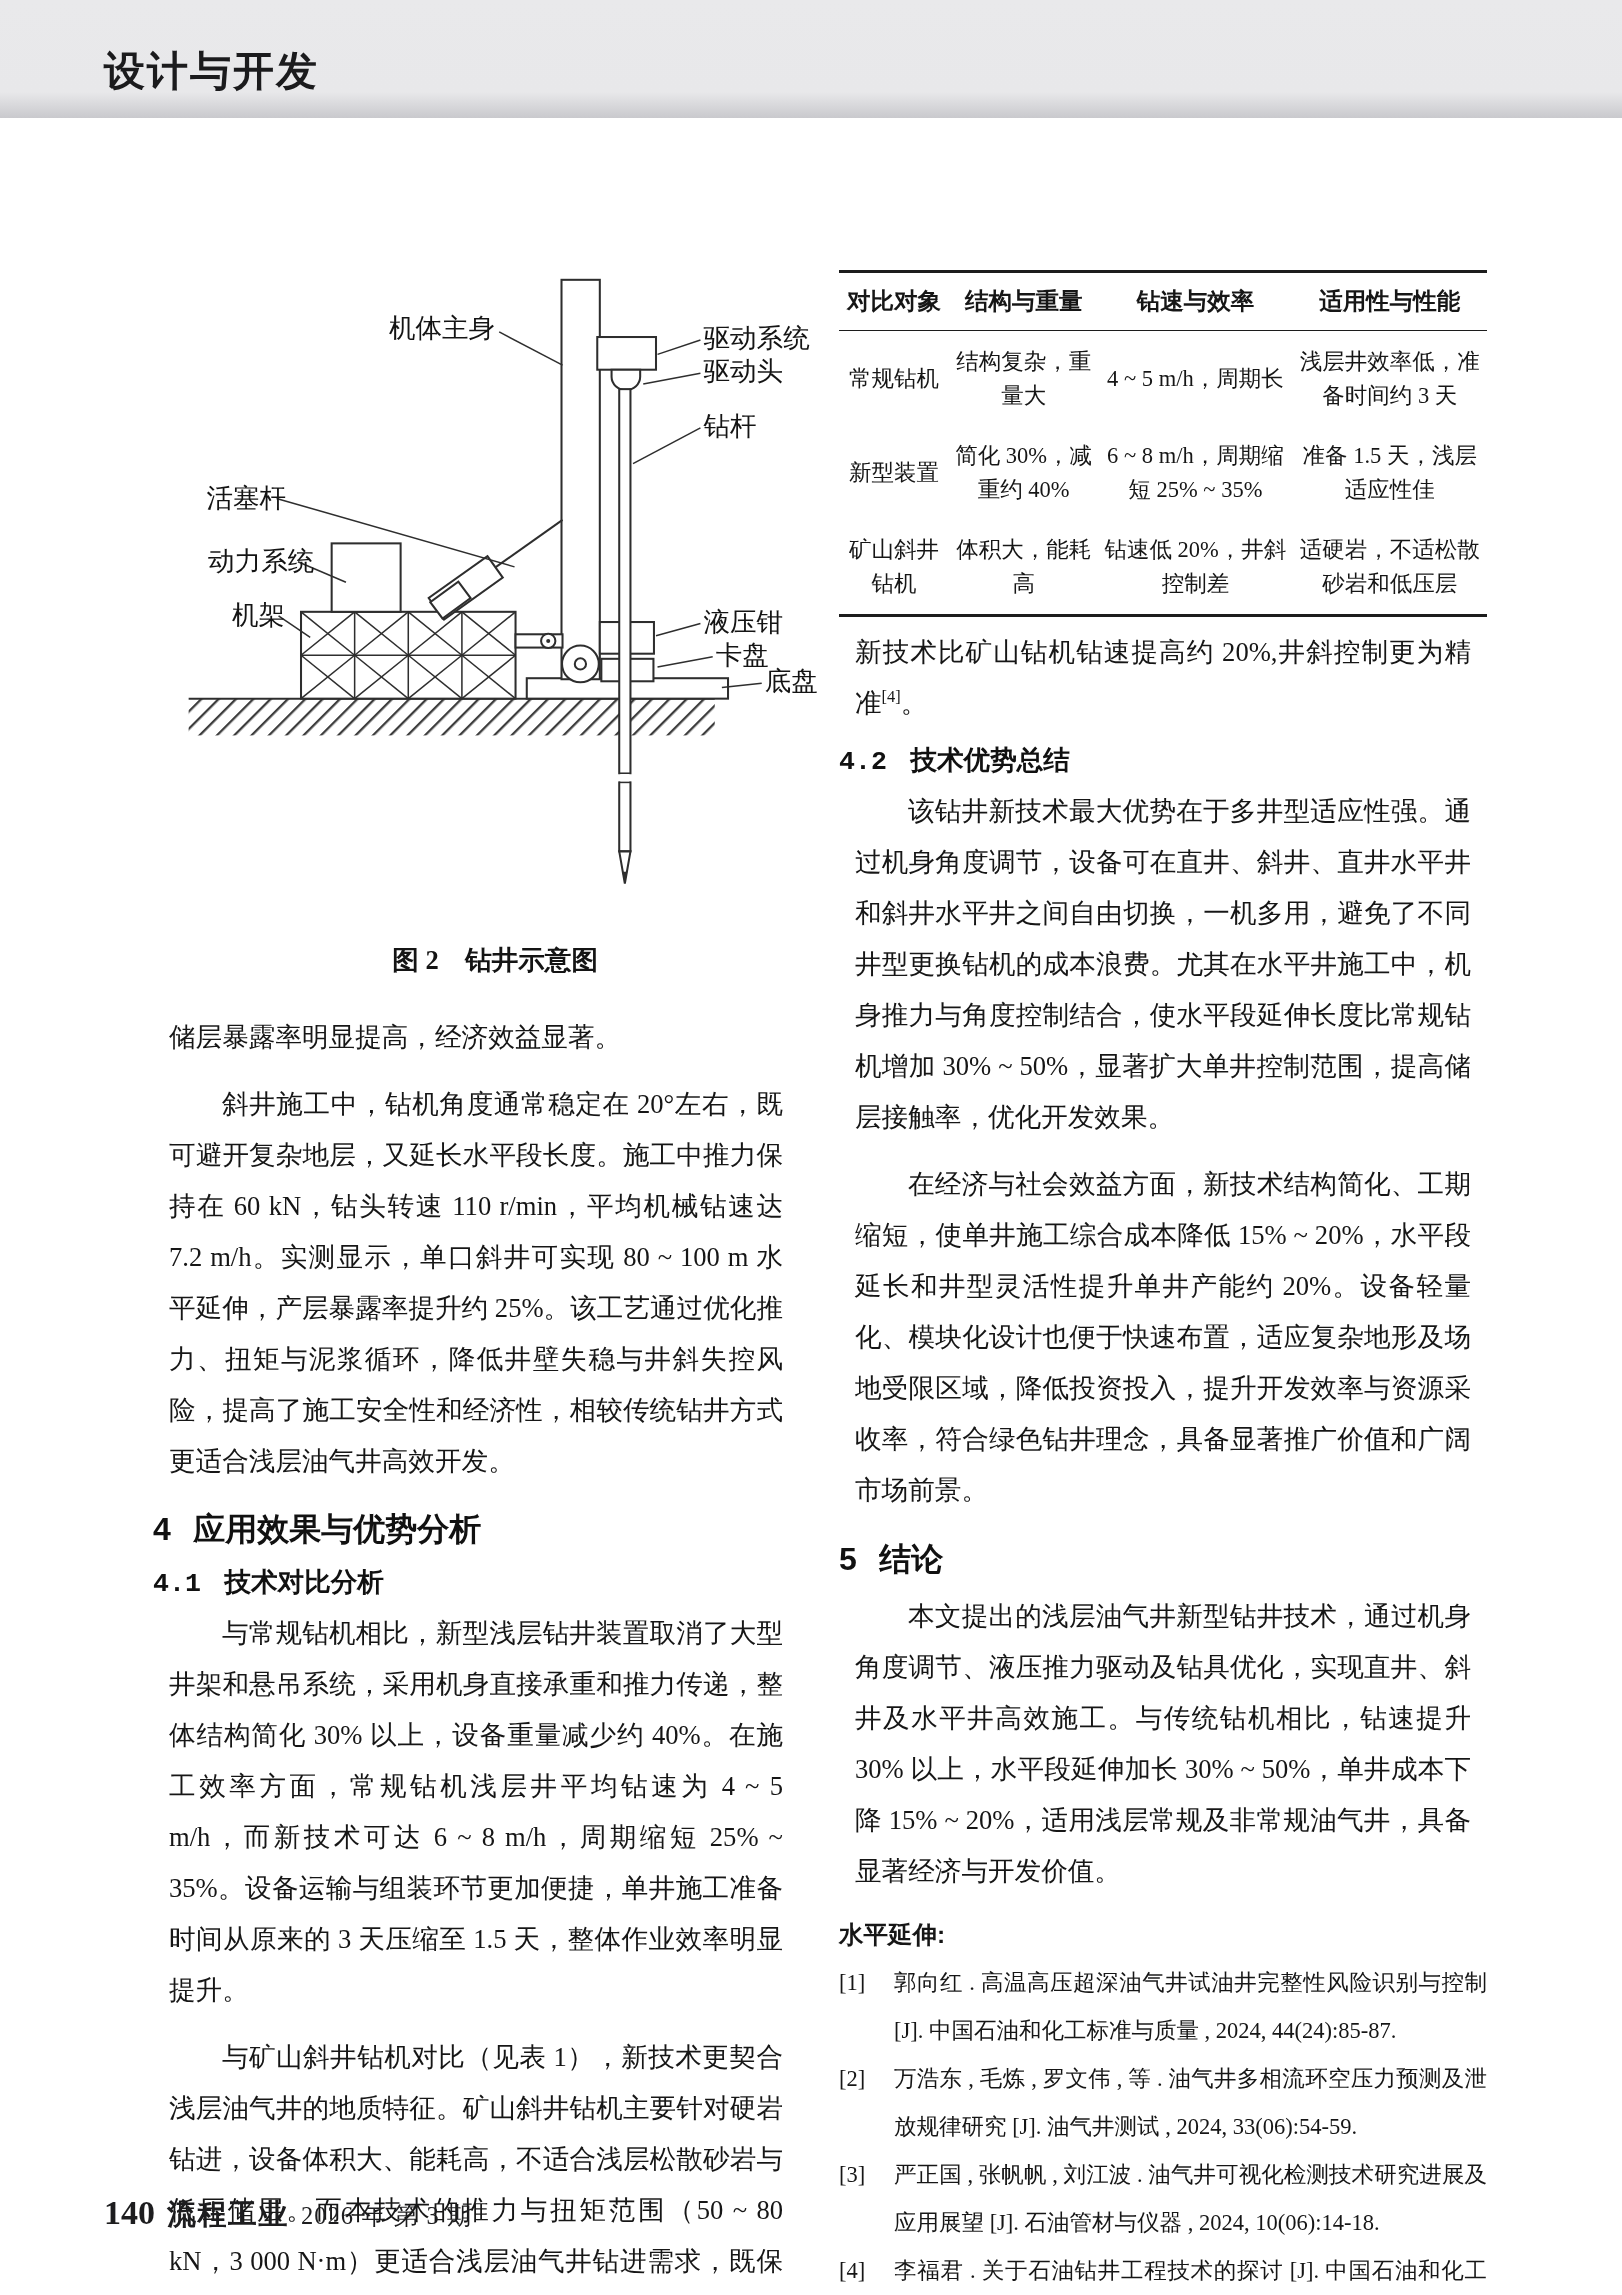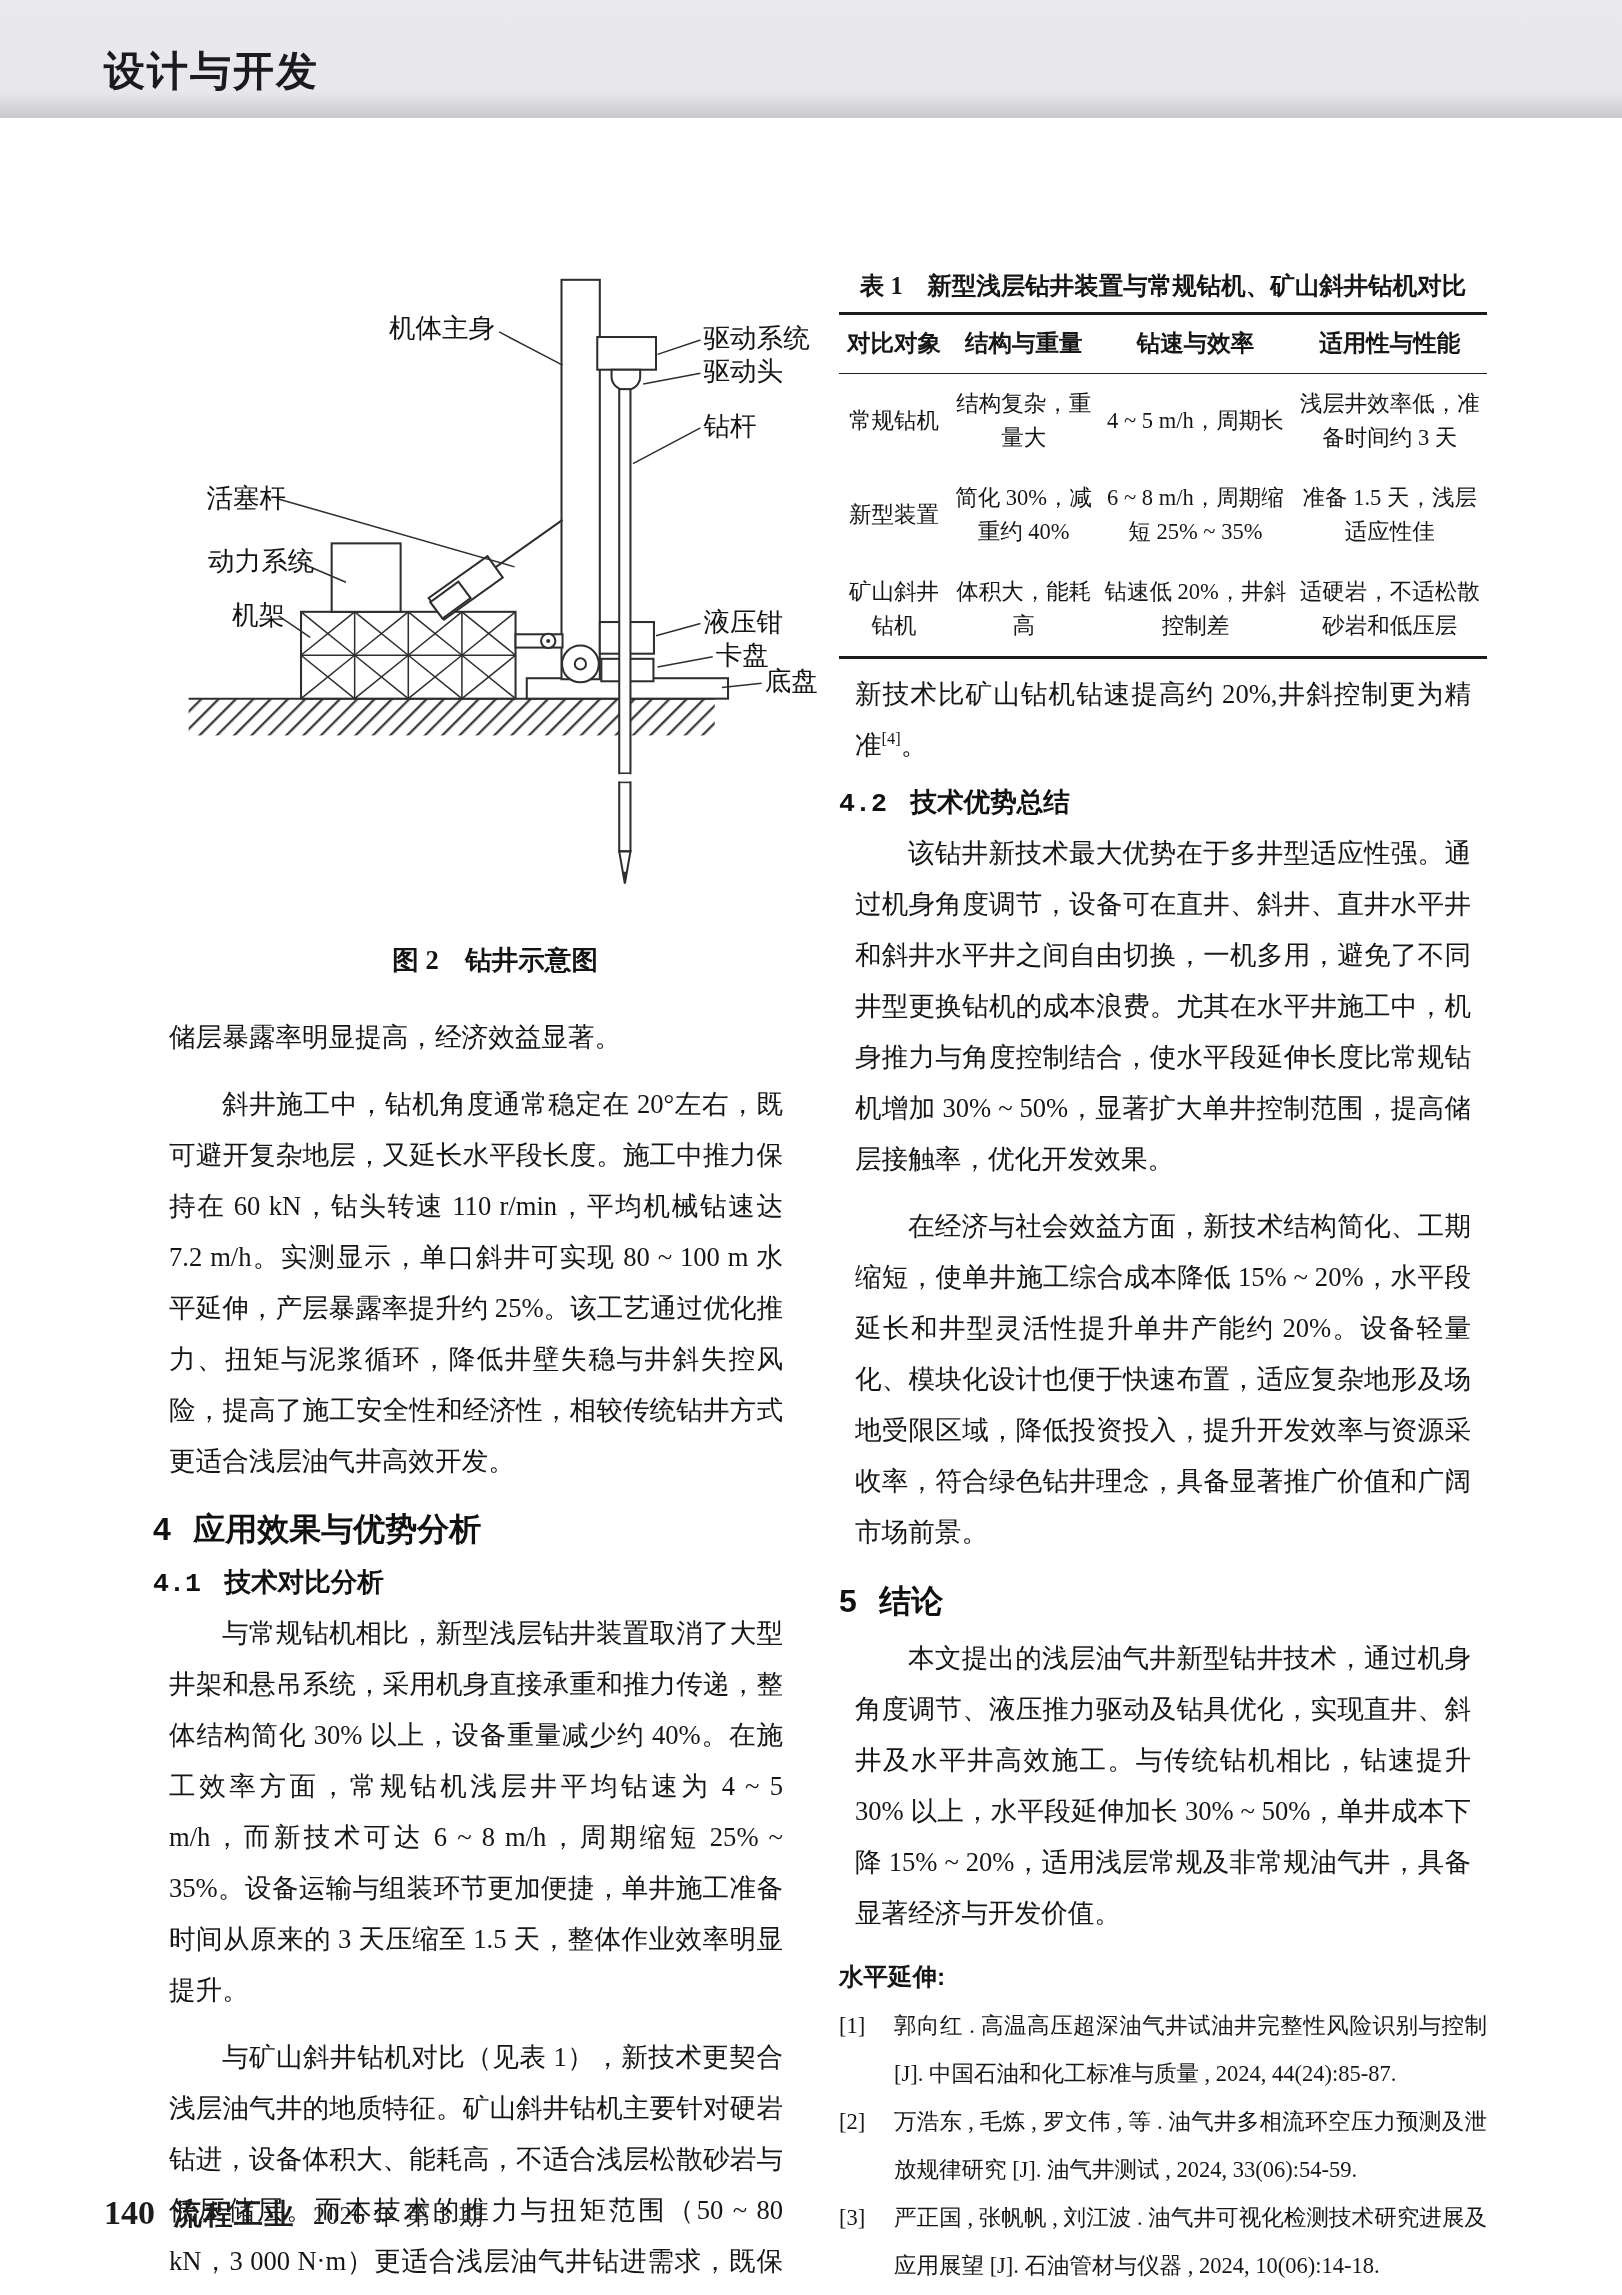--- a/index.html
+++ b/index.html
@@ -82,21 +82,21 @@
     font-family:"Liberation Sans","DejaVu Sans",sans-serif;
     font-weight:bold;font-size:24.5px;line-height:32px;margin:22.5px 0 8.2px 0;
   }
   .ref-item{display:flex;font-size:22.5px;line-height:48px;}
   .ref-marker{width:55px;flex:0 0 55px;}
   .ref-text{flex:1;text-align:justify;text-justify:inter-character;}
 
   
   .footer{
     position:absolute;left:104px;top:2194px;
-    display:flex;align-items:baseline;gap:18px;color:#1d1d1f;justify-content:center;
+    display:flex;align-items:baseline;gap:12px;color:#1d1d1f;justify-content:center;
   }
   .footer .pageno{font-size:34px;font-weight:bold;}
   .footer .journal{font-size:29px;font-weight:bold;letter-spacing:1.5px;}
   .footer .issue{font-size:24.5px;letter-spacing:1px;}
 </style>
 </head>
 <body>
 
 <div id="page">
 
@@ -209,21 +209,20 @@
   <div class="col" id="col-left-text">
     <p class="body-para">储层暴露率明显提高，经济效益显著。</p>
     <p class="body-para indent">斜井施工中，钻机角度通常稳定在 20°左右，既可避开复杂地层，又延长水平段长度。施工中推力保持在 60 kN，钻头转速 110 r/min，平均机械钻速达 7.2 m/h。实测显示，单口斜井可实现 80 ~ 100 m 水平延伸，产层暴露率提升约 25%。该工艺通过优化推力、扭矩与泥浆循环，降低井壁失稳与井斜失控风险，提高了施工安全性和经济性，相较传统钻井方式更适合浅层油气井高效开发。</p>
     <h2 class="h-major"><span class="h-num">4</span><span>应用效果与优势分析</span></h2>
     <h3 class="h-minor"><span class="h-num">4.1</span><span>技术对比分析</span></h3>
     <p class="body-para indent mt14">与常规钻机相比，新型浅层钻井装置取消了大型井架和悬吊系统，采用机身直接承重和推力传递，整体结构简化 30% 以上，设备重量减少约 40%。在施工效率方面，常规钻机浅层井平均钻速为 4 ~ 5 m/h，而新技术可达 6 ~ 8 m/h，周期缩短 25% ~ 35%。设备运输与组装环节更加便捷，单井施工准备时间从原来的 3 天压缩至 1.5 天，整体作业效率明显提升。</p>
     <p class="body-para indent">与矿山斜井钻机对比（见表 1），新技术更契合浅层油气井的地质特征。矿山斜井钻机主要针对硬岩钻进，设备体积大、能耗高，不适合浅层松散砂岩与低压储层。而本技术的推力与扭矩范围（50 ~ 80 kN，3 000 N·m）更适合浅层油气井钻进需求，既保证了井眼稳定性，又能实现长水平段延伸。实测表明,在浅层天然气井施工中,</p>
   </div>
 
   <div class="col" id="col-right">
-    <p class="table-title">表 1　新型浅层钻井装置与常规钻机、矿山斜井钻机对比</p>
 
     <table class="cmp">
       <colgroup>
           <col style="width:17%">
           <col style="width:23%">
           <col style="width:30%">
           <col style="width:30%">
         </colgroup>
       <thead>
           <tr id="cmp-head">

